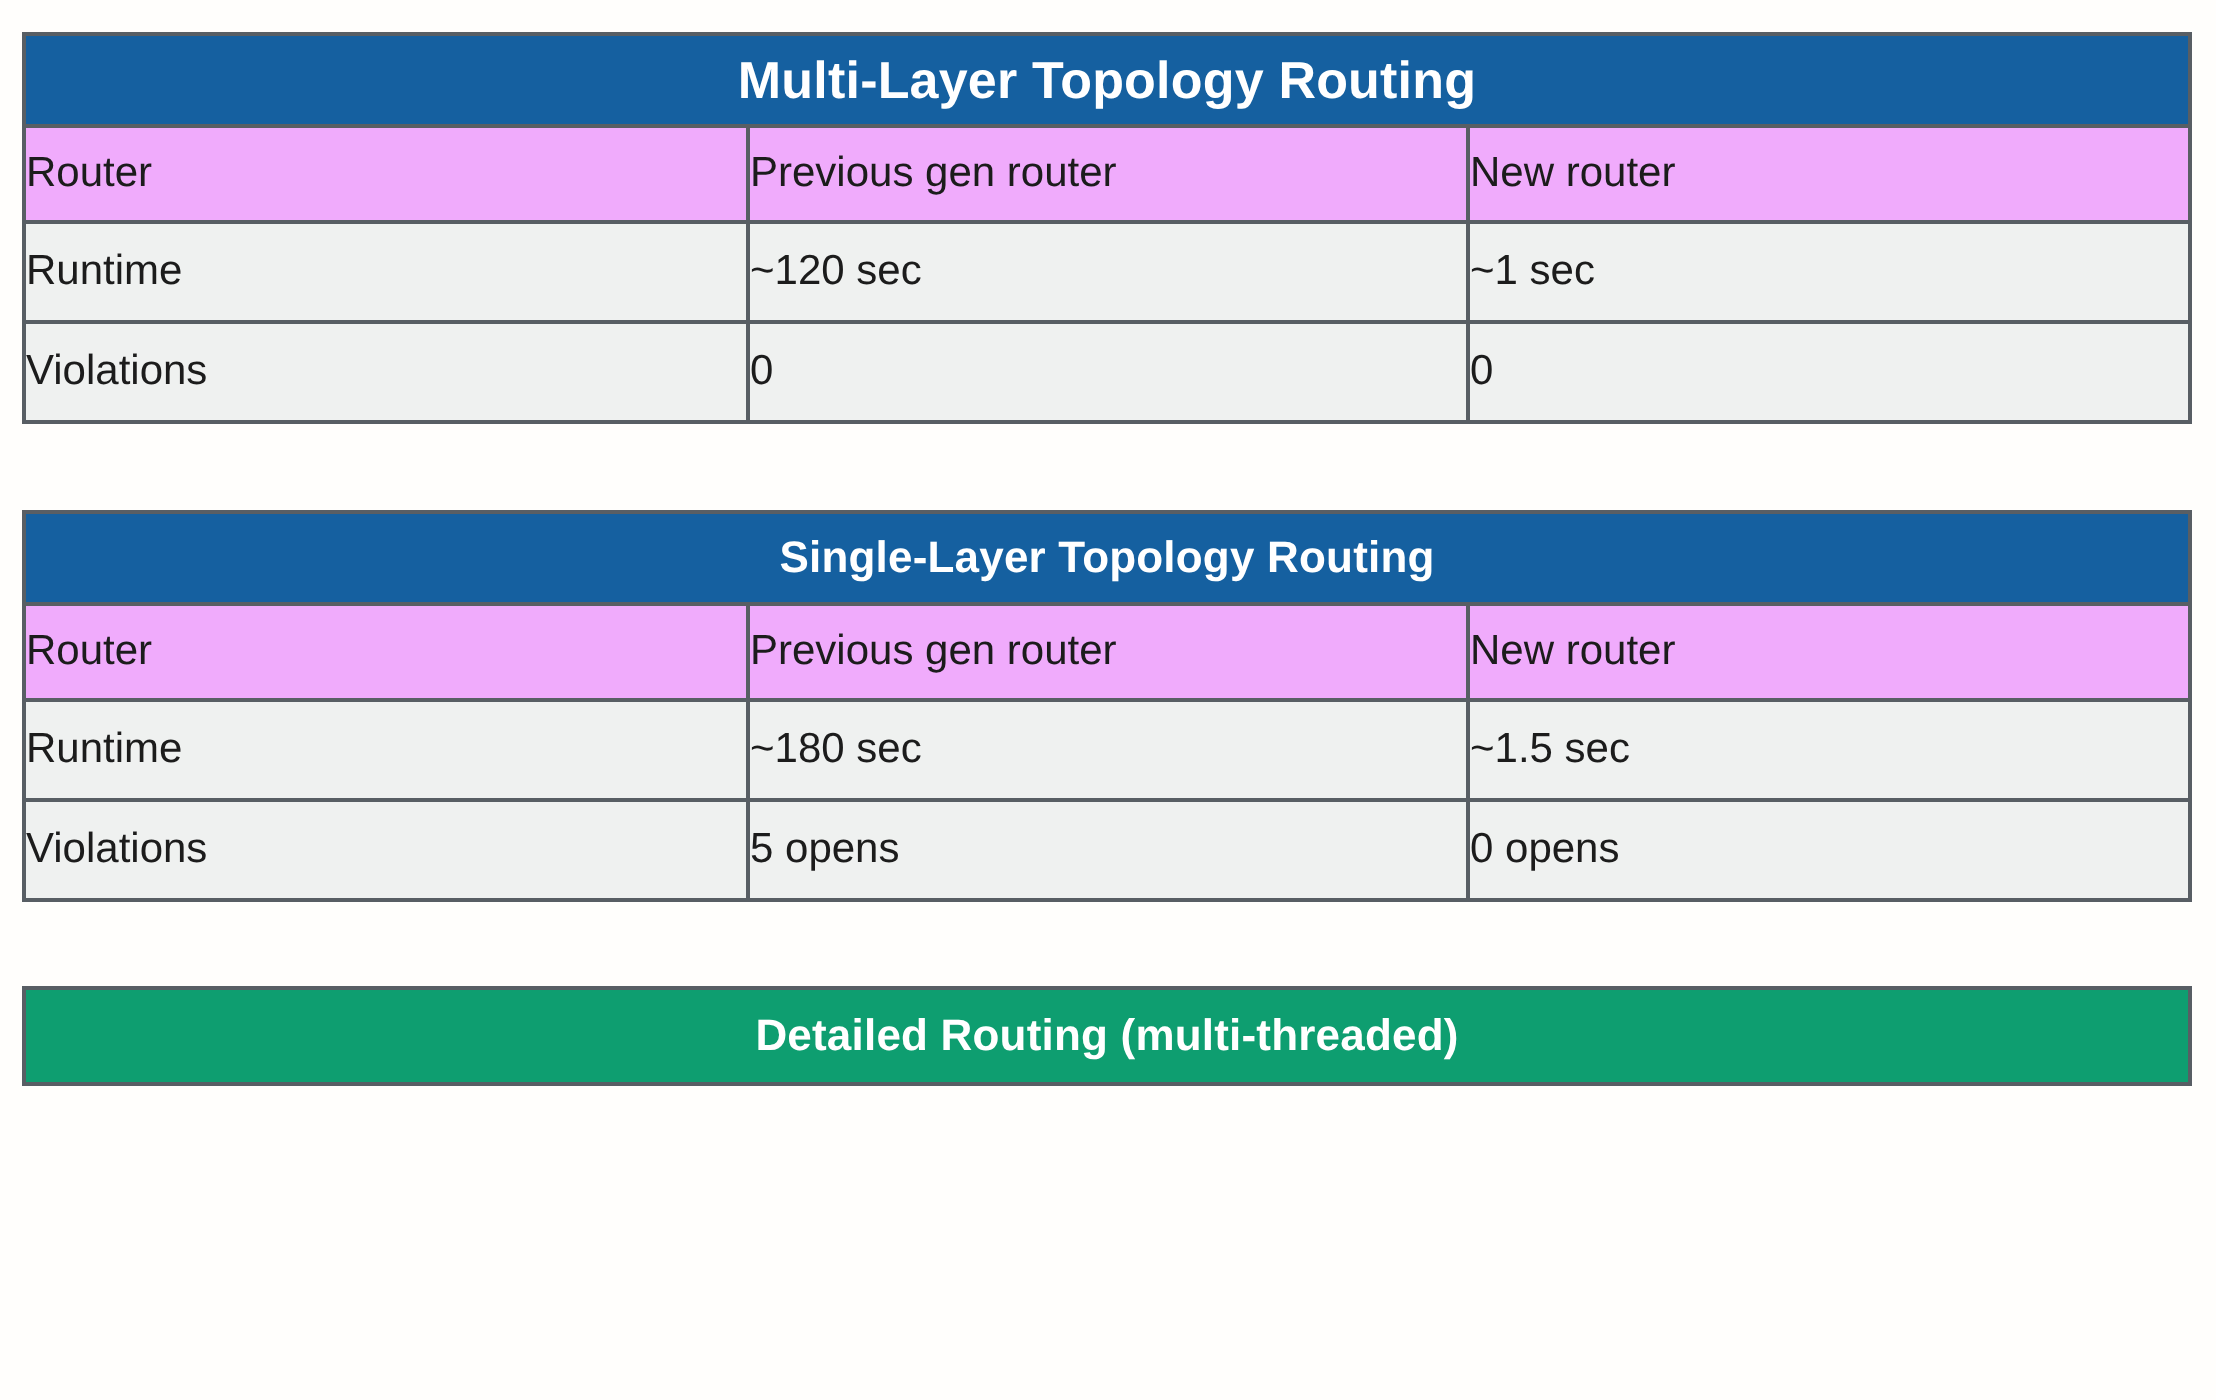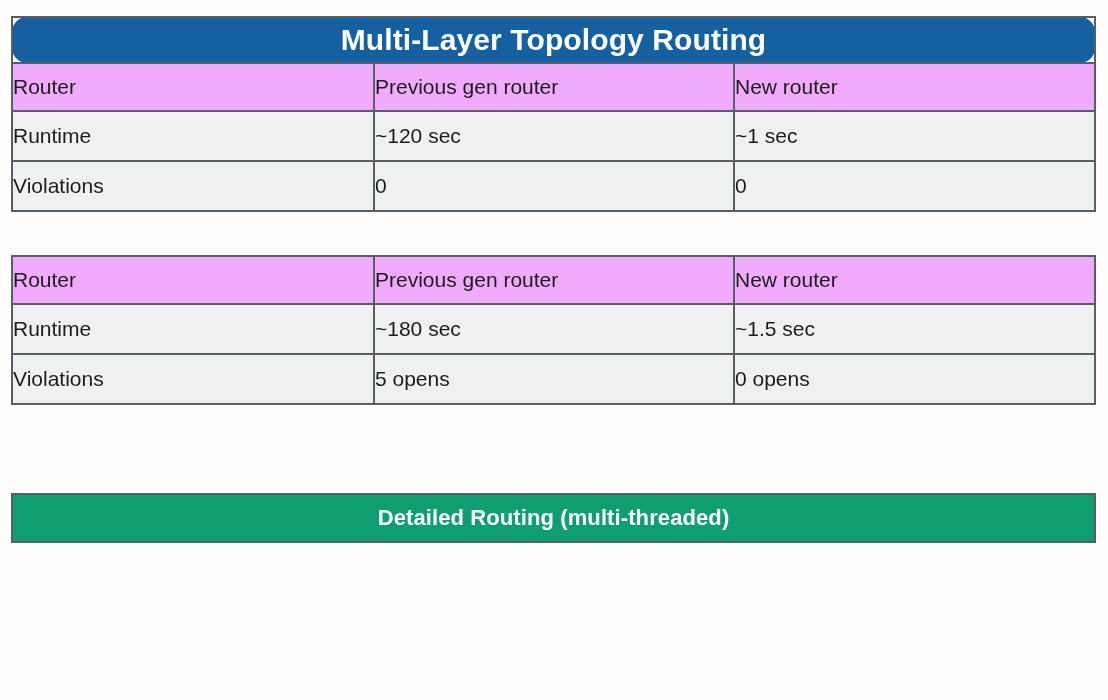--- a/index.html
+++ b/index.html
@@ -60,21 +60,21 @@
   .pad-l { padding-left: 12px; text-align: left; }
   .ctr   { text-align: center; }
   .bold  { font-weight: bold; }
 
   
   #table-multi-layer {
     left: 11px;
     top: 16px;
     width: 1083px;
   }
-  #table-multi-layer .banner      { height: 44px; font-size: 30px; border-radius: 15px; }
+  #table-multi-layer .banner      { height: 44px; font-size: 26px; }
   #table-multi-layer .colhead-cyan td { height: 46px; font-size: 21px; }
   #table-multi-layer .body-row td     { height: 48px; font-size: 21px; }
   #table-multi-layer col.c0 { width: 362px; }
   #table-multi-layer col.c1 { width: 360px; }
   #table-multi-layer col.c2 { width: 361px; }
 
   
   #table-single-layer {
     left: 11px;
     top: 255px;
@@ -131,20 +131,23 @@
     </tbody>
   </table>
 
   <table class="result-table" id="table-single-layer">
     <colgroup>
         <col class="c0">
         <col class="c1">
         <col class="c2">
       </colgroup>
     <tbody>
+      <tr>
+        <td class="banner banner-blue" colspan="3">Single-Layer Topology Routing</td>
+      </tr>
       <tr class="colhead-cyan">
         <td class="pad-l">Router</td>
         <td class="pad-l">Previous gen router</td>
         <td class="pad-l">New router</td>
       </tr>
       <tr class="body-row">
         <td class="pad-l">Runtime</td>
         <td class="pad-l">~180 sec</td>
         <td class="pad-l">~1.5 sec</td>
       </tr>

